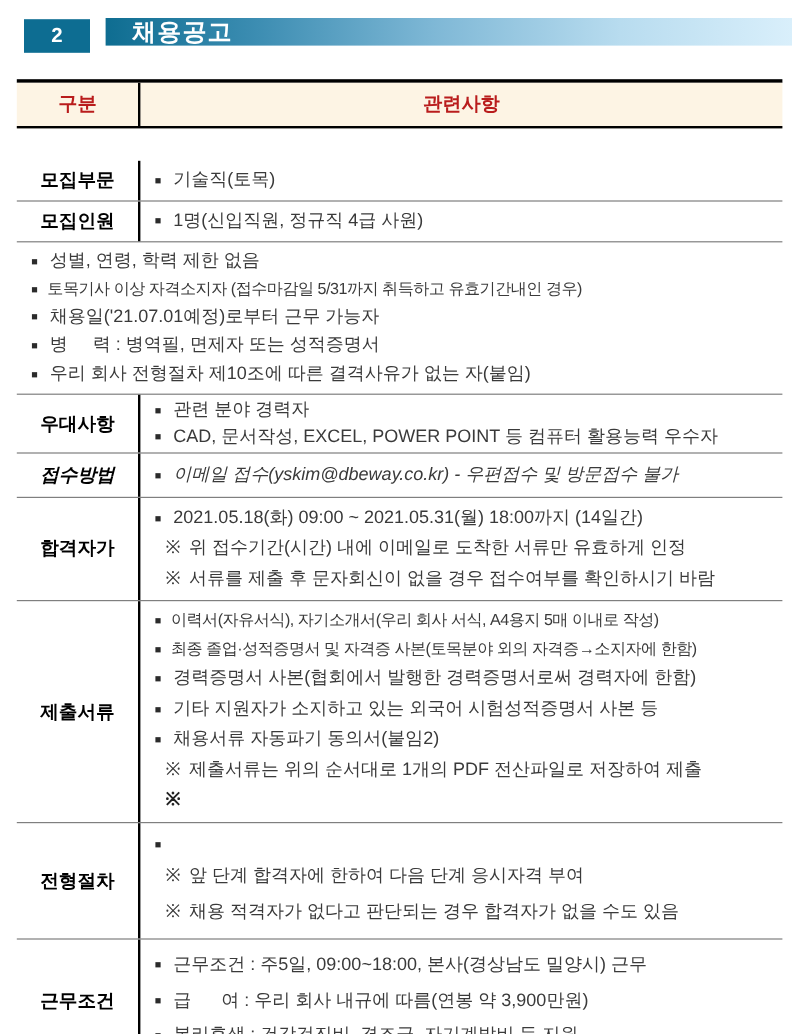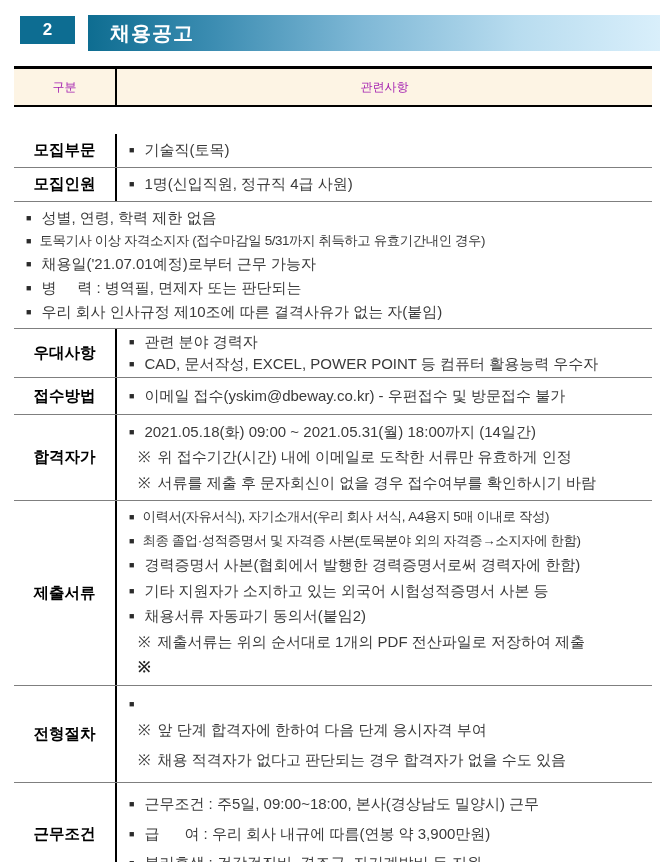--- a/index.html
+++ b/index.html
@@ -23,21 +23,21 @@
     width: 55px; height: 28px;
     background: #0d6d92;
     color: #ffffff;
     font-size: 17px;
     font-weight: bold;
     display: flex; align-items: center; justify-content: center;
   }
   .titlebar {
     position: absolute;
     left: 88px; top: 15px;
-    width: 572px; height: 36px;
+    width: 572px; height: 23px;
     background: linear-gradient(to right, #0e6d91 0%, #3c8db2 22%, #7fb8d6 48%, #b8dcef 75%, #d9effb 100%);
     display: flex; align-items: center;
   }
   .title {
     color: #ffffff;
     font-size: 20px;
     font-weight: bold;
     padding-left: 22px;
     letter-spacing: 1px;
   }
@@ -51,40 +51,40 @@
     box-sizing: border-box;
   }
   .thead {
     display: flex;
     background: #fdf4e4;
     border-bottom: 2px solid #000000;
     height: 36px;
   }
   .th {
     display: flex; align-items: center; justify-content: center;
-    font-weight: normal;
-    font-size: 12px;
-    color: #a21caf;
+    font-weight: bold;
+    font-size: 16px;
+    color: #b91c1c;
   }
   .col1 { width: 103px; border-right: 2px solid #000000; box-sizing: border-box; }
   .col2 { flex: 1; }
 
   .row {
     display: flex;
     border-top: 1px solid #7f7f7f;
     box-sizing: border-box;
   }
   #rows .row:first-child { border-top: none; margin-top: 27px; }
 
   
   #rows .row:nth-child(1) { min-height: 33px; }
   #rows .row:nth-child(2) { min-height: 34px; justify-content: flex-end; }
   #rows .row:nth-child(3) { min-height: 127px; }
   #rows .row:nth-child(4) { min-height: 49px; }
-  #rows .row:nth-child(5) { min-height: 37px; }
+  #rows .row:nth-child(5) { min-height: 37px; font-style: italic; }
   #rows .row:nth-child(6) { min-height: 86px; }
   #rows .row:nth-child(7) { min-height: 185px; }
   #rows .row:nth-child(8) { min-height: 97px; }
   #rows .row:nth-child(9) { min-height: 103px; }
 
   .label {
     width: 103px;
     border-right: 2px solid #000000;
     box-sizing: border-box;
     display: flex; align-items: center; justify-content: center;
@@ -152,22 +152,22 @@
         <div class="label">모집인원</div>
         <div class="content">
           <div class="line"><span class="marker sq">■</span><span class="text">1명(신입직원, 정규직 4급 사원)</span></div>
         </div>
       </div>
       <div class="row">
         <div class="content">
           <div class="line"><span class="marker sq">■</span><span class="text">성별, 연령, 학력 제한 없음</span></div>
           <div class="line condensed"><span class="marker sq">■</span><span class="text">토목기사 이상 자격소지자 (접수마감일 5/31까지 취득하고 유효기간내인 경우)</span></div>
           <div class="line"><span class="marker sq">■</span><span class="text">채용일('21.07.01예정)로부터 근무 가능자</span></div>
-          <div class="line"><span class="marker sq">■</span><span class="text">병     력 : 병역필, 면제자 또는 판단되는</span></div>
-          <div class="line"><span class="marker sq">■</span><span class="text">우리 회사 인사규정 제10조에 따른 결격사유가 없는 자(붙임)</span></div>
+          <div class="line"><span class="marker sq">■</span><span class="text">병     력 : 병역필, 면제자 또는 성적증명서</span></div>
+          <div class="line"><span class="marker sq">■</span><span class="text">우리 회사 전형절차 제10조에 따른 결격사유가 없는 자(붙임)</span></div>
         </div>
       </div>
       <div class="row">
         <div class="label">우대사항</div>
         <div class="content">
           <div class="line"><span class="marker sq">■</span><span class="text">관련 분야 경력자</span></div>
           <div class="line"><span class="marker sq">■</span><span class="text">CAD, 문서작성, EXCEL, POWER POINT 등 컴퓨터 활용능력 우수자</span></div>
         </div>
       </div>
       <div class="row">

